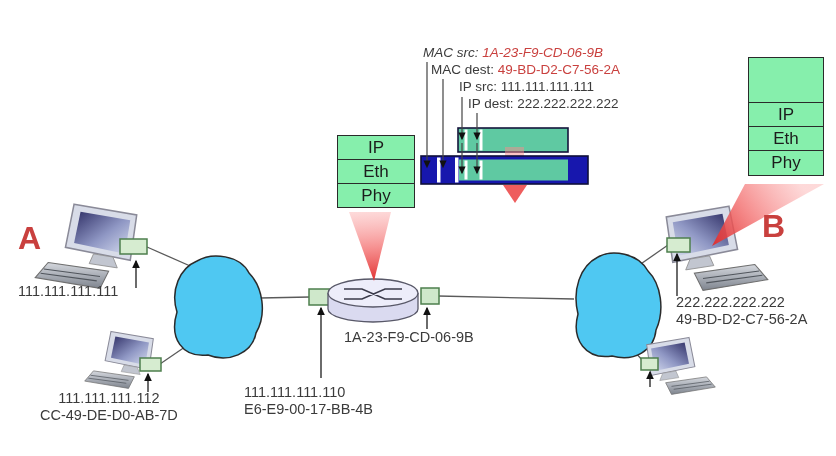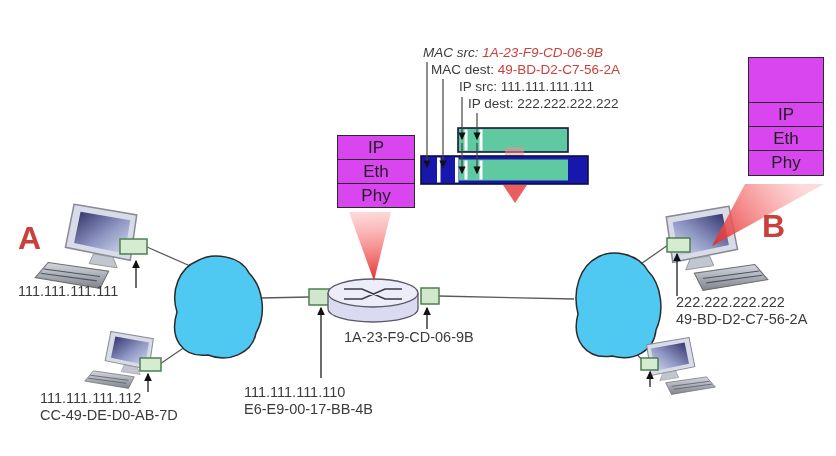--- a/index.html
+++ b/index.html
@@ -5,21 +5,21 @@
   html,body{margin:0;padding:0;background:#fff;}
   .stage{position:relative;width:836px;height:456px;background:#ffffff;overflow:hidden;
          font-family:"Liberation Sans",sans-serif;}
   .stage svg{position:absolute;left:0;top:0;z-index:1;}
   .txt{position:absolute;z-index:3;color:#3b3b3b;white-space:nowrap;}
   .lbl{font-size:14.5px;line-height:17px;}
   .hdr{font-size:13.5px;line-height:17px;}
   .hdr .red{color:#c9403e;}
   .letter{font-size:32px;font-weight:bold;color:#c9403e;line-height:32px;}
   .stack{position:absolute;z-index:2;}
-  .stack .cell{box-sizing:border-box;border:1.6px solid #2a2a2a;background:#d946ef;
+  .stack .cell{box-sizing:border-box;border:1.6px solid #2a2a2a;background:#86efac;
                margin-top:-1.6px;display:flex;align-items:center;justify-content:center;
                font-size:17px;color:#1c1c1c;}
   .stack .cell:first-child{margin-top:0;}
   .stack-left{left:337px;top:135px;width:78px;}
   .stack-left .cell{height:25.5px;}
   .stack-right{left:748px;top:57px;width:76px;}
   .stack-right .cell{height:25.5px;}
   .stack-right .cell.tall{height:47px;}
 </style>
 </head>
@@ -152,21 +152,21 @@
   <div class="txt hdr" style="left:468px;top:95px;">
     <span>IP dest: </span><span>222.222.222.222</span>
   </div>
 
   <div class="txt letter" style="left:18px;top:222px;">A</div>
   <div class="txt letter" style="left:762px;top:210px;">B</div>
 
   <div class="txt lbl" style="left:18px;top:283px;">
     <div>111.111.111.111</div>
   </div>
-  <div class="txt lbl" style="left:40px;top:390px;">
+  <div class="txt lbl" style="left:40px;top:390px;text-align:center;">
     <div>111.111.111.112</div>
     <div>CC-49-DE-D0-AB-7D</div>
   </div>
   <div class="txt lbl" style="left:344px;top:329px;">
     <div>1A-23-F9-CD-06-9B</div>
   </div>
   <div class="txt lbl" style="left:244px;top:384px;">
     <div>111.111.111.110</div>
     <div>E6-E9-00-17-BB-4B</div>
   </div>

